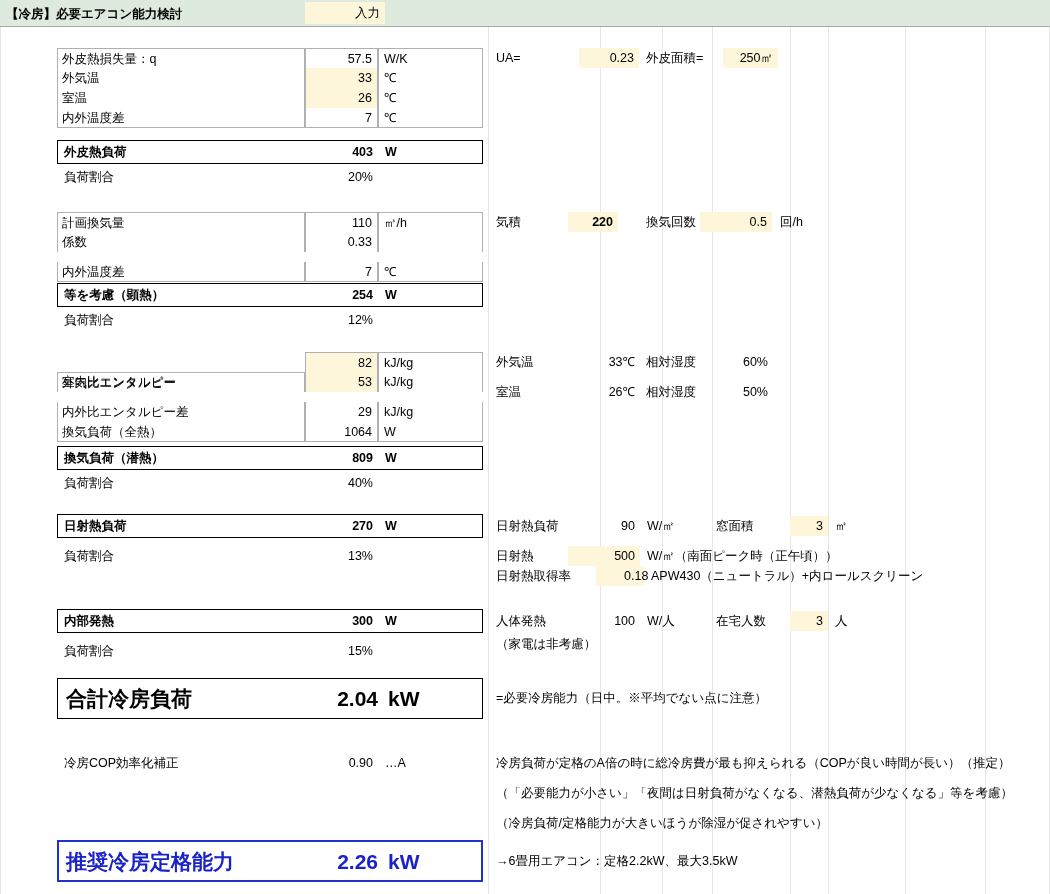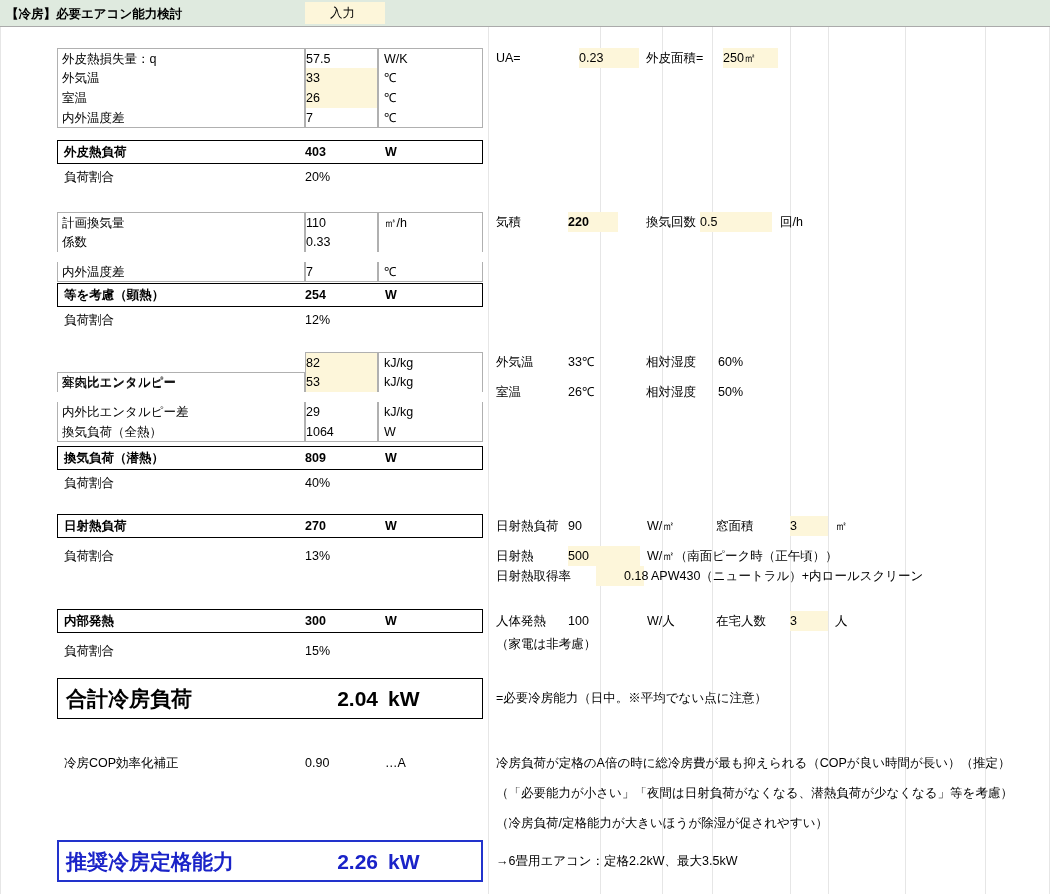--- a/index.html
+++ b/index.html
@@ -32,21 +32,21 @@
   }
   .cell {
     position: absolute;
     box-sizing: border-box;
     line-height: 20px;
     height: 20px;
     white-space: nowrap;
     font-size: 12.5px;
   }
   .lbl { text-align: left; padding-left: 4px; }
-  .num { padding-right: 5px; }
+  .num { text-align: right; padding-right: 5px; }
   .unit { text-align: left; padding-left: 5px; }
   .bold { font-weight: bold; }
   .yellow { background: #fdf6da; }
   .thinbox {
     border-left: 1px solid #b0b0b0;
     border-right: 1px solid #b0b0b0;
   }
   .grouptop { border-top: 1px solid #b0b0b0; }
   .groupbot { border-bottom: 1px solid #b0b0b0; }
   .title-bar {
@@ -69,21 +69,21 @@
   <div class="vline" style="left:712px;"></div>
   <div class="vline" style="left:790px;"></div>
   <div class="vline" style="left:828px;"></div>
   <div class="vline" style="left:905px;"></div>
   <div class="vline" style="left:985px;"></div>
   <div class="vline" style="left:1049px;"></div>
   <div class="vline" style="left:0px;"></div>
 
   <div class="cell title-bar" style="left:0px; top:0px; width:1050px; height:27px;"></div>
   <div class="cell lbl bold" style="left:2px; top:3px; width:300px; line-height:22px;">【冷房】必要エアコン能力検討</div>
-  <div class="cell num yellow" style="left:305px; top:2px; width:80px; height:22px; text-align:center; padding-left:0; line-height:22px;">入力</div>
+  <div class="cell num yellow" style="left:305px; top:2px; width:80px; height:22px; text-align:right; padding-left:0; line-height:22px;">入力</div>
 
   <div class="cell lbl thinbox grouptop" style="left:57px; top:48px; width:248px;">外皮熱損失量：q</div>
   <div class="cell num thinbox grouptop" style="left:305px; top:48px; width:73px;">57.5</div>
   <div class="cell unit thinbox grouptop" style="left:378px; top:48px; width:105px;">W/K</div>
 
   <div class="cell lbl thinbox" style="left:57px; top:68px; width:248px;">外気温</div>
   <div class="cell num thinbox yellow" style="left:305px; top:68px; width:73px;">33</div>
   <div class="cell unit thinbox" style="left:378px; top:68px; width:105px;">℃</div>
 
   <div class="cell lbl thinbox" style="left:57px; top:88px; width:248px;">室温</div>

